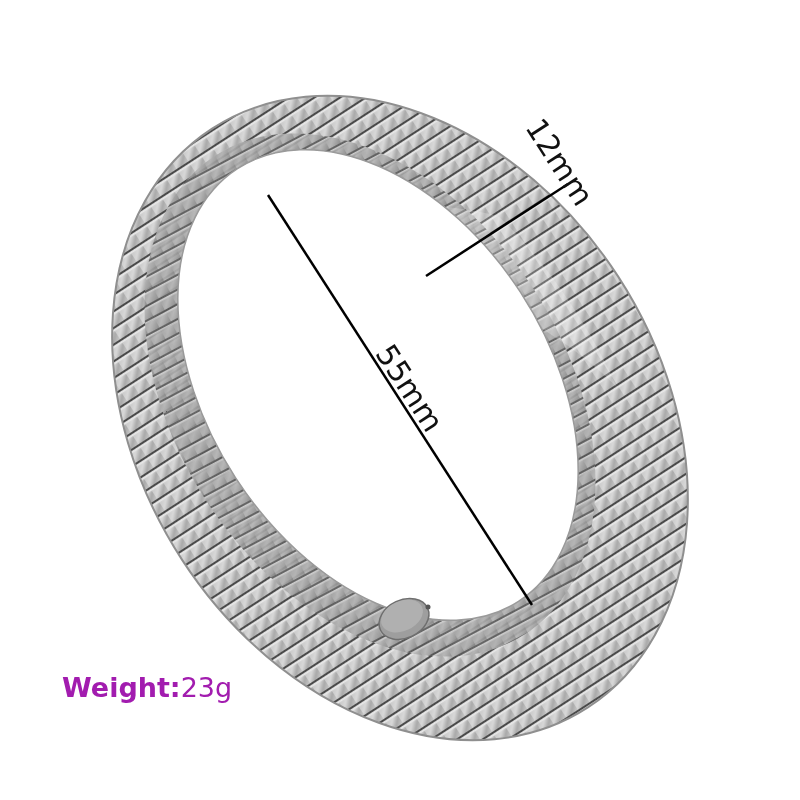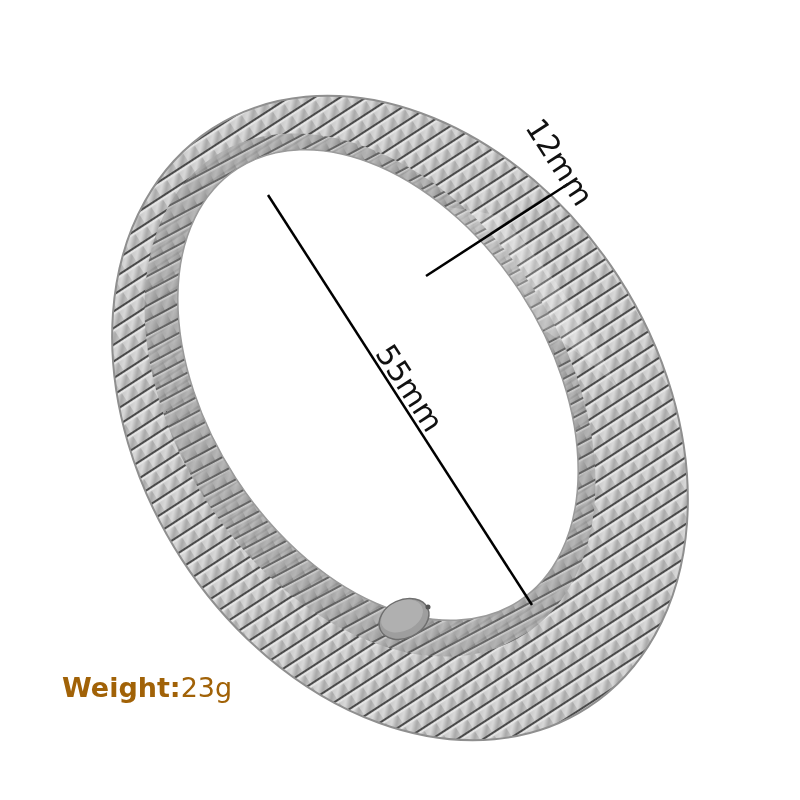--- a/index.html
+++ b/index.html
@@ -9,21 +9,21 @@
       position: absolute;
       font-family: "DejaVu Sans", sans-serif;
       color: #111111;
       white-space: nowrap;
       transform-origin: 0 0;
     }
     #label-width { left: 548px; top: 112px; font-size: 30px; transform: rotate(57deg); }
     #label-diameter { left: 398px; top: 338px; font-size: 30px; transform: rotate(57deg); }
     #weight {
       position: absolute; left: 62px; top: 672px;
-      font-family: "DejaVu Sans", sans-serif; font-size: 27px; color: #a16207;
+      font-family: "DejaVu Sans", sans-serif; font-size: 27px; color: #a21caf;
     }
     #weight .k { font-weight: bold; }
   </style>
 </head>
 <body>
 
 <div id="stage">
 
   <svg id="bracelet" viewBox="0 0 800 800" xmlns="http://www.w3.org/2000/svg">
     <defs>

